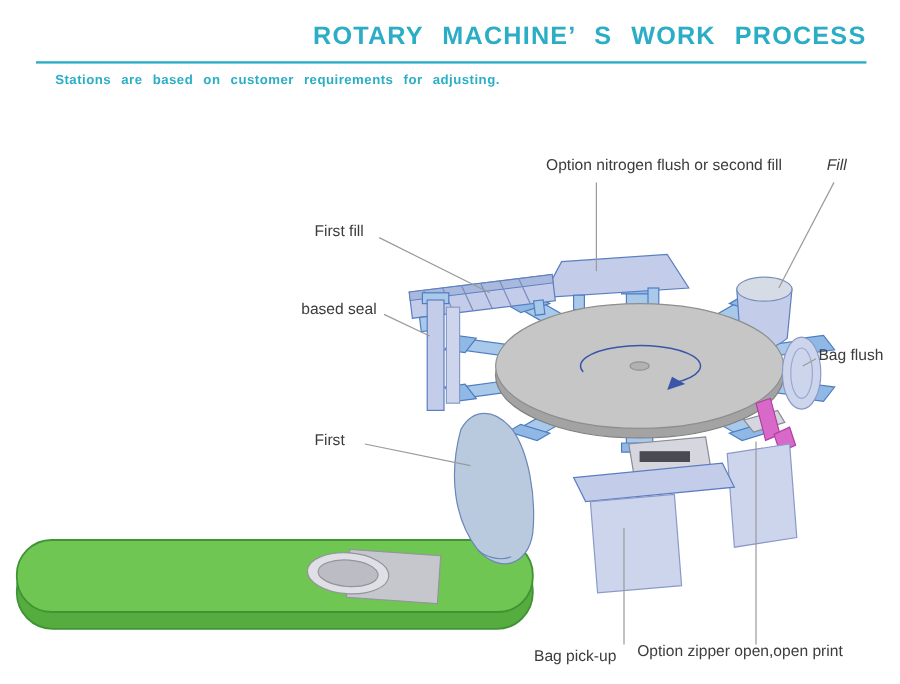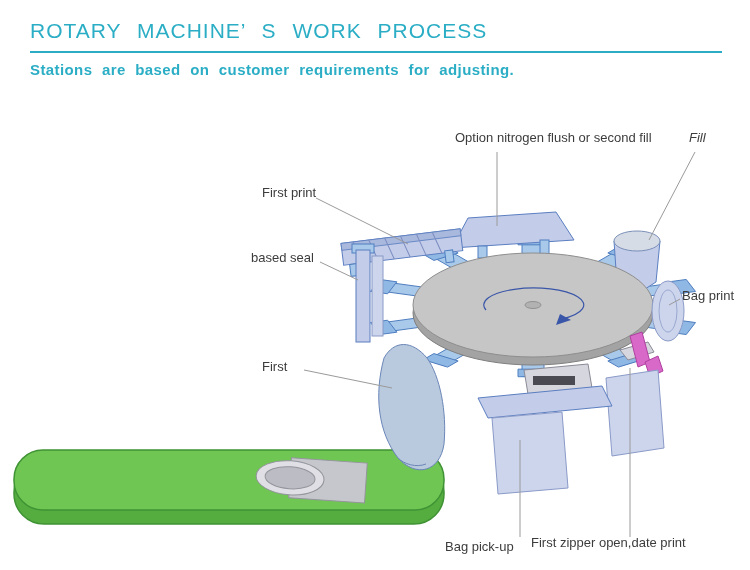--- a/index.html
+++ b/index.html
@@ -14,34 +14,35 @@
   *{margin:0;padding:0;box-sizing:border-box;}
   body{
     width:750px;height:570px;background:#ffffff;
     font-family:"Liberation Sans", sans-serif;
     position:relative;overflow:hidden;
   }
   .page{position:relative;width:750px;height:570px;background:#fff;}
   .header{position:absolute;left:30px;top:18px;width:692px;}
   .title{
     color:var(--accent,#2BAEC5);
-    font-size:21px;font-weight:normal;
+    font-size:21px;font-weight:bold;
     letter-spacing:1px;word-spacing:9px;
-    line-height:26px;white-space:nowrap;
+    line-height:26px;white-space:nowrap;text-align:right;
   }
   .title-underline{
     margin-top:7px;height:2px;width:692px;
     background:var(--accent,#2BAEC5);
   }
   .subtitle{
     margin-top:8px;
     color:var(--accent,#2BAEC5);
-    font-size:15px;font-weight:bold;
+    font-size:11px;font-weight:bold;
     letter-spacing:0.4px;word-spacing:5px;
     white-space:nowrap;
+    margin-left:16px;
   }
   .diagram-svg{position:absolute;left:0;top:100px;width:750px;height:470px;}
   .lbl{
     position:absolute;font-size:13px;color:#3c3c3c;
     white-space:nowrap;line-height:14px;
   }
   
   .arm{fill:var(--machine-blue,#A9C9EA);stroke:#4f7ec0;stroke-width:1;}
   .arm-tip{fill:#8fb8e4;stroke:#4f7ec0;stroke-width:1;}
   .station{fill:var(--station-blue,#C3CCE9);stroke:#5b7ec0;stroke-width:1;}
@@ -194,20 +195,20 @@
       <line class="leader" x1="320" y1="162" x2="358" y2="180"></line>
       <line class="leader" x1="680" y1="199" x2="669" y2="205"></line>
       <line class="leader" x1="304" y1="270" x2="392" y2="288"></line>
       <line class="leader" x1="520" y1="340" x2="520" y2="437"></line>
       <line class="leader" x1="630" y1="268" x2="630" y2="437"></line>
     </g>
   </svg>
 
   <div class="lbl" style="left:455px;top:131px;">Option nitrogen flush or second fill</div>
   <div class="lbl" style="left:689px;top:131px;font-style:italic;">Fill</div>
-  <div class="lbl" style="left:262px;top:186px;">First print</div>
+  <div class="lbl" style="left:262px;top:186px;">First fill</div>
   <div class="lbl" style="left:251px;top:251px;">based seal</div>
-  <div class="lbl" style="left:682px;top:289px;">Bag print</div>
+  <div class="lbl" style="left:682px;top:289px;">Bag flush</div>
   <div class="lbl" style="left:262px;top:360px;">First</div>
   <div class="lbl" style="left:445px;top:540px;">Bag pick-up</div>
-  <div class="lbl" style="left:531px;top:536px;">First zipper  open,date print</div>
+  <div class="lbl" style="left:531px;top:536px;">Option zipper  open,open print</div>
 
 </div>
 
 </body></html>

